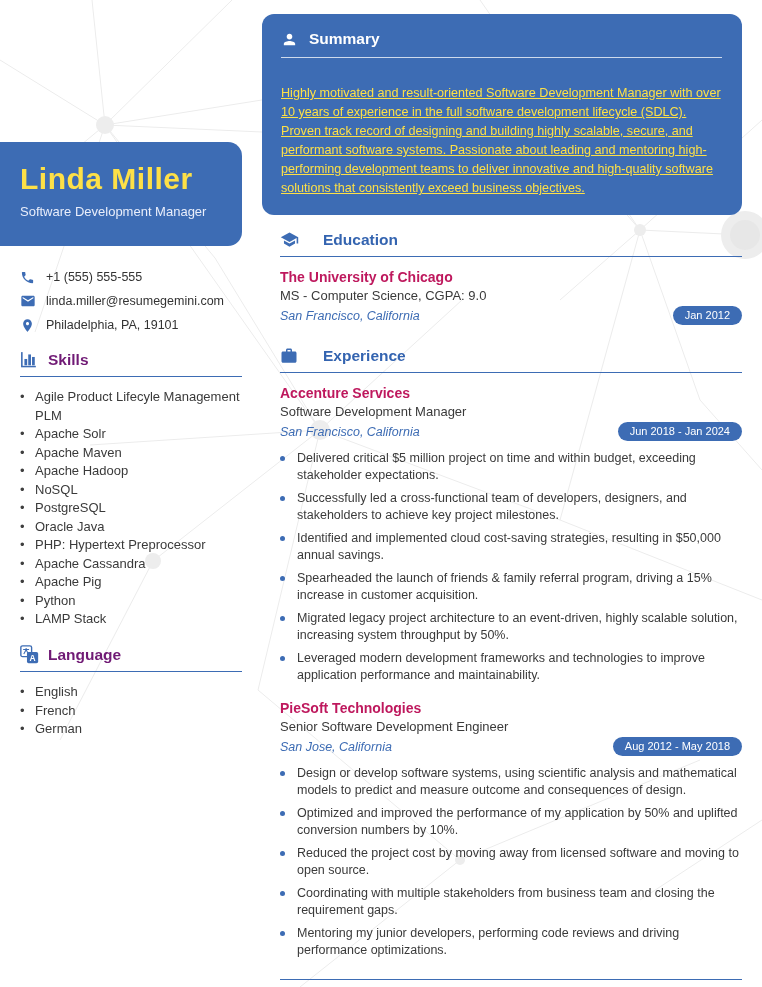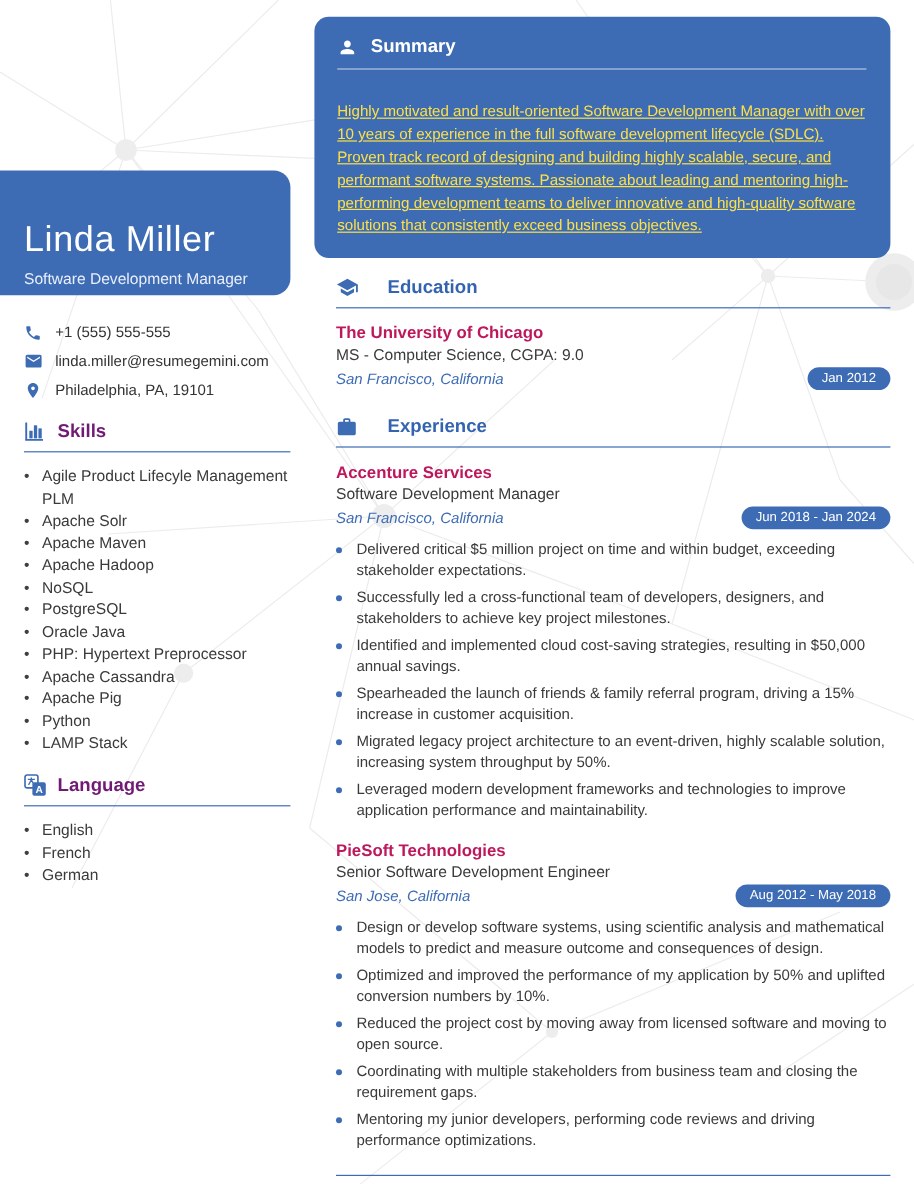--- a/index.html
+++ b/index.html
@@ -5,21 +5,21 @@
   * { margin:0; padding:0; box-sizing:border-box; }
   html,body { background:#ffffff; }
   body { font-family:"Liberation Sans", sans-serif; color:#3a3a3a; }
   .page { position:relative; width:762px; height:987px; background:#ffffff; overflow:hidden; }
   .bg-net { position:absolute; left:0; top:0; z-index:0; }
 
   
   .sidebar { position:absolute; left:0; top:0; width:262px; height:987px; z-index:1; }
   .name-card { position:absolute; left:0; top:142px; width:242px; height:104px;
                background:#3d6cb4; border-radius:0 14px 14px 0; padding:21px 18px 0 20px; }
-  .name-card h1 { color:#ffffff; font-size:30px; font-weight:400; letter-spacing:0.5px; line-height:1.05;margin-top:21px; }
+  .name-card h1 { color:#fde047; font-size:30px; font-weight:700; letter-spacing:0.5px; line-height:1.05; }
   .name-card .job-title { color:#e9eefb; font-size:13px; margin-top:9px; }
 
   .contact { position:absolute; left:20px; top:269px; width:230px; }
   .contact-row { display:flex; align-items:center; margin-bottom:8px; }
   .contact-row .cicon { width:16px; height:16px; color:#3d6cb4; flex:0 0 16px; margin-right:10px; display:flex; align-items:center; }
   .contact-row .ctext { font-size:12.5px; color:#333333; }
 
   .side-section { position:absolute; left:20px; width:222px; }
   .side-section.skills { top:350px; }
   .side-section.language { top:645px; }

